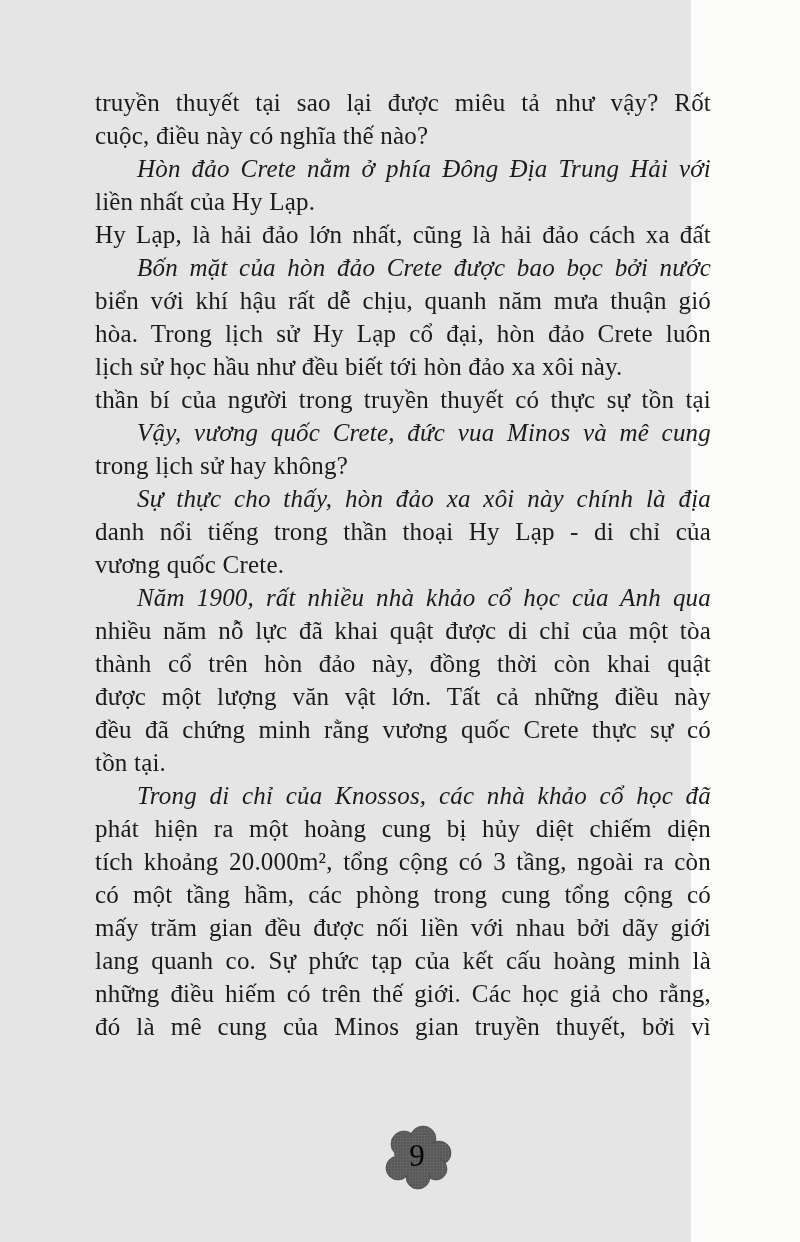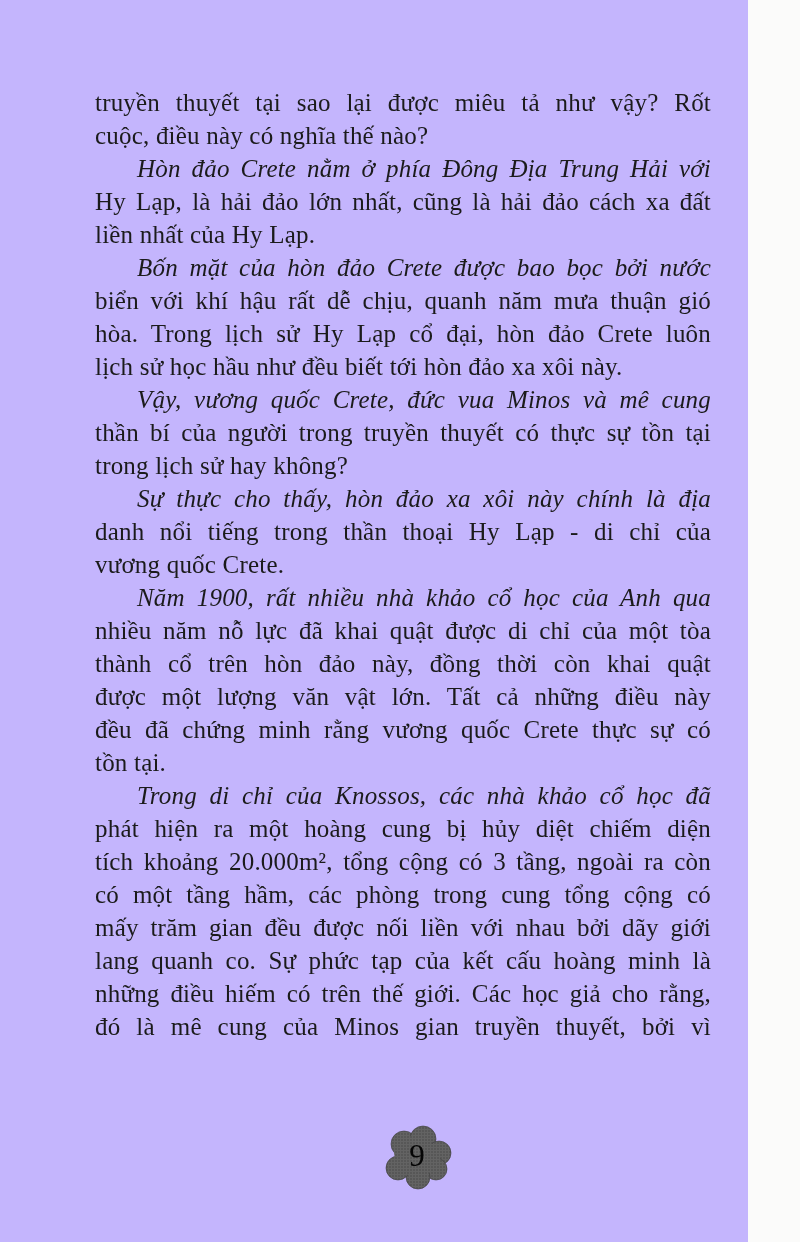--- a/index.html
+++ b/index.html
@@ -8,23 +8,23 @@
   }
   body {
     width: 800px;
     height: 1242px;
     background: #fbfbfa;
     overflow: hidden;
     font-family: "Liberation Serif", "DejaVu Serif", serif;
   }
   .page {
     position: relative;
-    width: 748px;
+    width: 691px;
     height: 1242px;
-    background: #c4b5fd;
+    background: #e5e5e5;
   }
   .text-block {
     position: absolute;
     left: 95px;
     top: 86px;
     width: 616px;
     font-size: 25px;
     line-height: 33px;
     color: #1b1b1b;
     letter-spacing: 0.2px;
@@ -71,28 +71,28 @@
 </head>
 <body>
 
 <div class="page">
 
   <div class="text-block">
 
   <div class="line">truyền thuyết tại sao lại được miêu tả như vậy? Rốt</div>
       <div class="line end">cuộc, điều này có nghĩa thế nào?</div>
       <div class="line indent">Hòn đảo Crete nằm ở phía Đông Địa Trung Hải với</div>
+      <div class="line end">liền nhất của Hy Lạp.</div>
       <div class="line">Hy Lạp, là hải đảo lớn nhất, cũng là hải đảo cách xa đất</div>
-      <div class="line end">liền nhất của Hy Lạp.</div>
       <div class="line indent">Bốn mặt của hòn đảo Crete được bao bọc bởi nước</div>
       <div class="line">biển với khí hậu rất dễ chịu, quanh năm mưa thuận gió</div>
       <div class="line">hòa. Trong lịch sử Hy Lạp cổ đại, hòn đảo Crete luôn</div>
       <div class="line end">lịch sử học hầu như đều biết tới hòn đảo xa xôi này.</div>
+      <div class="line">thần bí của người trong truyền thuyết có thực sự tồn tại</div>
       <div class="line indent">Vậy, vương quốc Crete, đức vua Minos và mê cung</div>
-      <div class="line">thần bí của người trong truyền thuyết có thực sự tồn tại</div>
       <div class="line end">trong lịch sử hay không?</div>
       <div class="line indent">Sự thực cho thấy, hòn đảo xa xôi này chính là địa</div>
       <div class="line">danh nổi tiếng trong thần thoại Hy Lạp - di chỉ của</div>
       <div class="line end">vương quốc Crete.</div>
       <div class="line indent">Năm 1900, rất nhiều nhà khảo cổ học của Anh qua</div>
       <div class="line">nhiều năm nỗ lực đã khai quật được di chỉ của một tòa</div>
       <div class="line">thành cổ trên hòn đảo này, đồng thời còn khai quật</div>
       <div class="line">được một lượng văn vật lớn. Tất cả những điều này</div>
       <div class="line">đều đã chứng minh rằng vương quốc Crete thực sự có</div>
       <div class="line end">tồn tại.</div>

